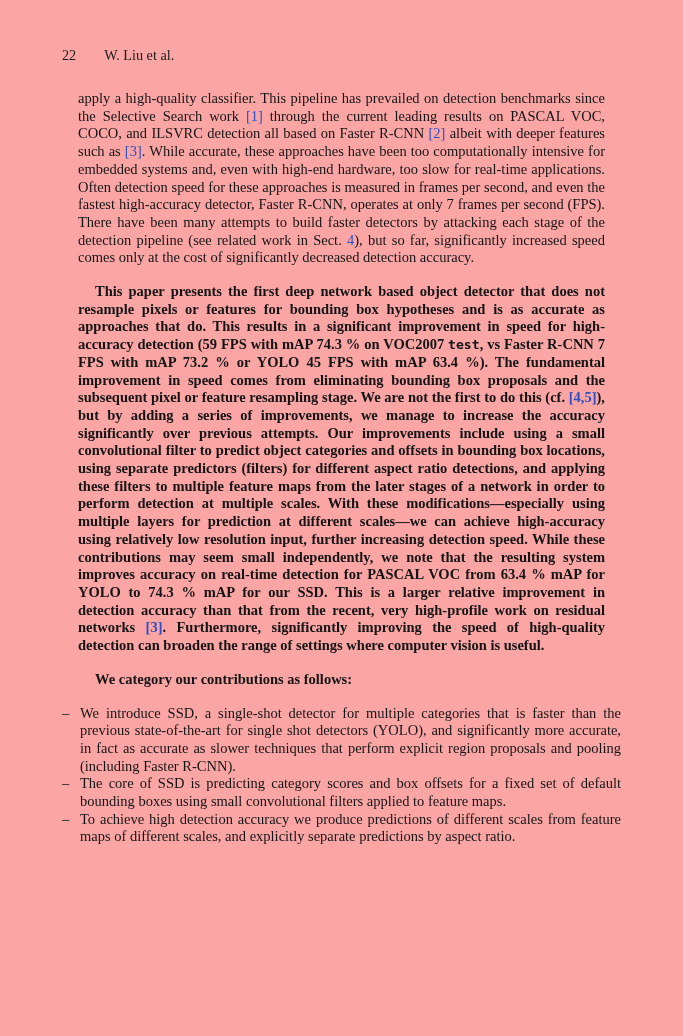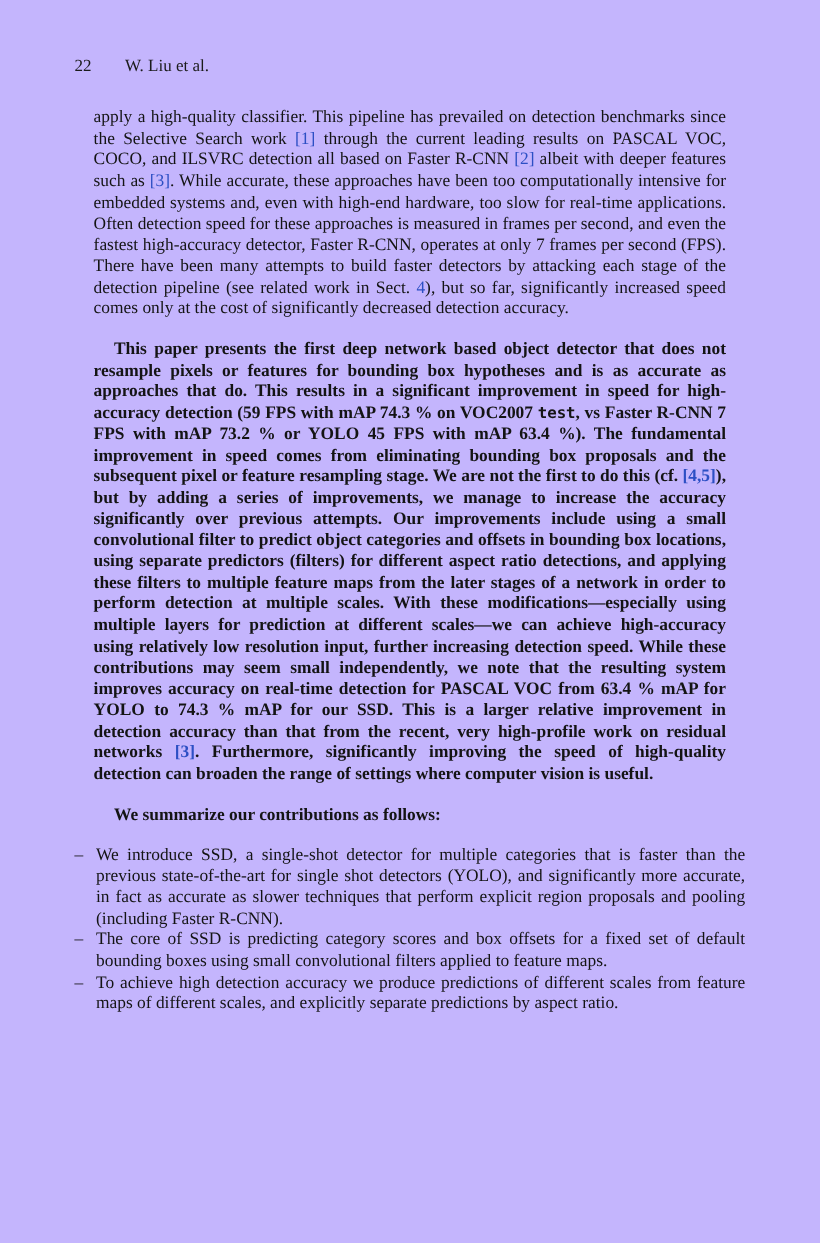--- a/index.html
+++ b/index.html
@@ -1,21 +1,21 @@
 <!DOCTYPE html>
 <html lang="en" style="--cite-color: #2C4FC4; --ref-color: #2C4FC4;"><head>
 <meta charset="utf-8">
 <style>
   * { margin: 0; padding: 0; box-sizing: border-box; }
   html, body { background: #ffffff; }
   .page {
     position: relative;
     width: 683px;
     height: 1036px;
-    background: #c4b5fd;
+    background: #fca5a5;
     font-family: "Liberation Serif", "DejaVu Serif", serif;
     color: #141414;
     overflow: hidden;
   }
   .textblock {
     position: absolute;
     left: 62px;
     top: 47px;
     width: 559px;
   }
@@ -54,21 +54,21 @@
   <div class="textblock">
 
     <div class="pagehead">
       <span class="page-number">22</span>
       <span class="running-head">W. Liu et al.</span>
     </div>
 
     <div class="bodytext">
       <p class="para"><span>apply a high-quality classifier. This pipeline has prevailed on detection benchmarks since the Selective Search work </span><span class="cite">[1]</span><span> through the current leading results on PASCAL VOC, COCO, and ILSVRC detection all based on Faster R-CNN </span><span class="cite">[2]</span><span> albeit with deeper features such as </span><span class="cite">[3]</span><span>. While accurate, these approaches have been too computationally intensive for embedded systems and, even with high-end hardware, too slow for real-time applications. Often detection speed for these approaches is measured in frames per second, and even the fastest high-accuracy detector, Faster R-CNN, operates at only 7 frames per second (FPS). There have been many attempts to build faster detectors by attacking each stage of the detection pipeline (see related work in Sect. </span><span class="ref">4</span><span>), but so far, significantly increased speed comes only at the cost of significantly decreased detection accuracy.</span></p>
       <p class="para indent"><span>This paper presents the first deep network based object detector that does not resample pixels or features for bounding box hypotheses and is as accurate as approaches that do. This results in a significant improvement in speed for high-accuracy detection (59 FPS with mAP 74.3 % on VOC2007 </span><span class="mono">test</span><span>, vs Faster R-CNN 7 FPS with mAP 73.2 % or YOLO 45 FPS with mAP 63.4 %). The fundamental improvement in speed comes from eliminating bounding box proposals and the subsequent pixel or feature resampling stage. We are not the first to do this (cf. </span><span class="cite">[4,5]</span><span>), but by adding a series of improvements, we manage to increase the accuracy significantly over previous attempts. Our improvements include using a small convolutional filter to predict object categories and offsets in bounding box locations, using separate predictors (filters) for different aspect ratio detections, and applying these filters to multiple feature maps from the later stages of a network in order to perform detection at multiple scales. With these modifications—especially using multiple layers for prediction at different scales—we can achieve high-accuracy using relatively low resolution input, further increasing detection speed. While these contributions may seem small independently, we note that the resulting system improves accuracy on real-time detection for PASCAL VOC from 63.4 % mAP for YOLO to 74.3 % mAP for our SSD. This is a larger relative improvement in detection accuracy than that from the recent, very high-profile work on residual networks </span><span class="cite">[3]</span><span>. Furthermore, significantly improving the speed of high-quality detection can broaden the range of settings where computer vision is useful.</span></p>
-      <p class="para indent"><span>We summarize our contributions as follows:</span></p>
+      <p class="para indent"><span>We category our contributions as follows:</span></p>
 
       <div class="contribs">
         <div class="contrib-item">
           <span class="contrib-marker">–</span>
           <span class="contrib-text"><span>We introduce SSD, a single-shot detector for multiple categories that is faster than the previous state-of-the-art for single shot detectors (YOLO), and significantly more accurate, in fact as accurate as slower techniques that perform explicit region proposals and pooling (including Faster R-CNN).</span></span>
         </div>
         <div class="contrib-item">
           <span class="contrib-marker">–</span>
           <span class="contrib-text"><span>The core of SSD is predicting category scores and box offsets for a fixed set of default bounding boxes using small convolutional filters applied to feature maps.</span></span>
         </div>

